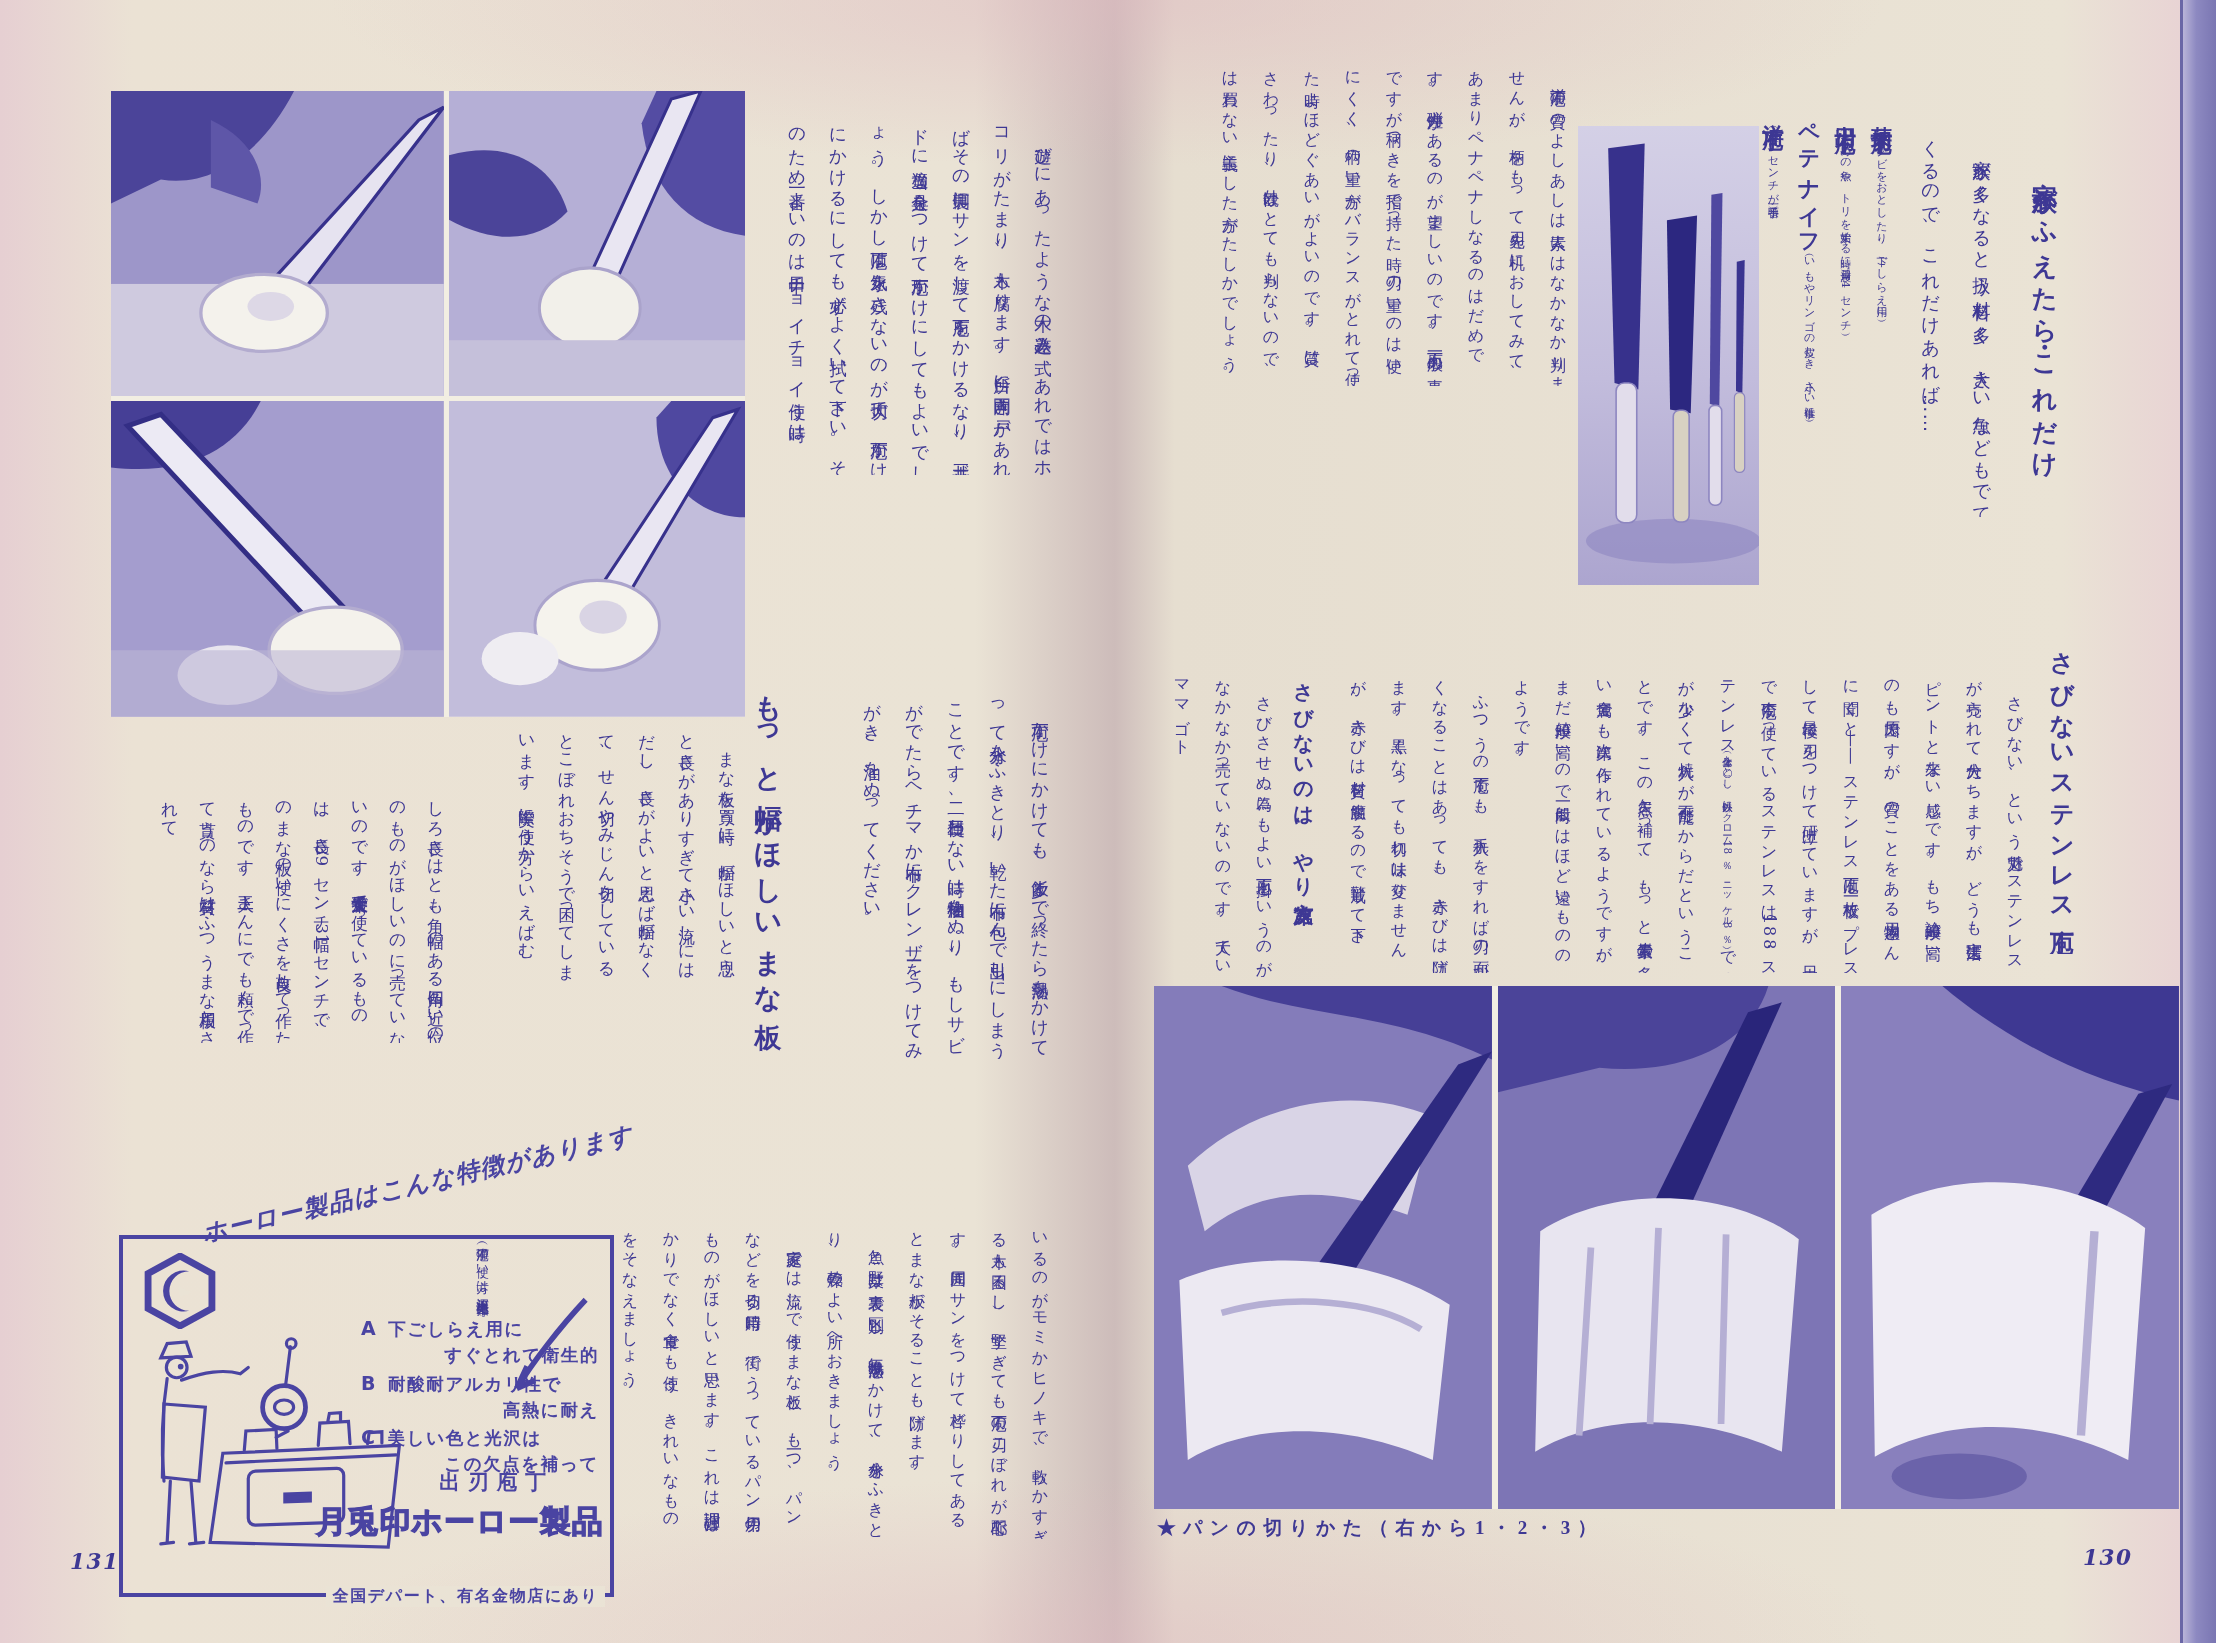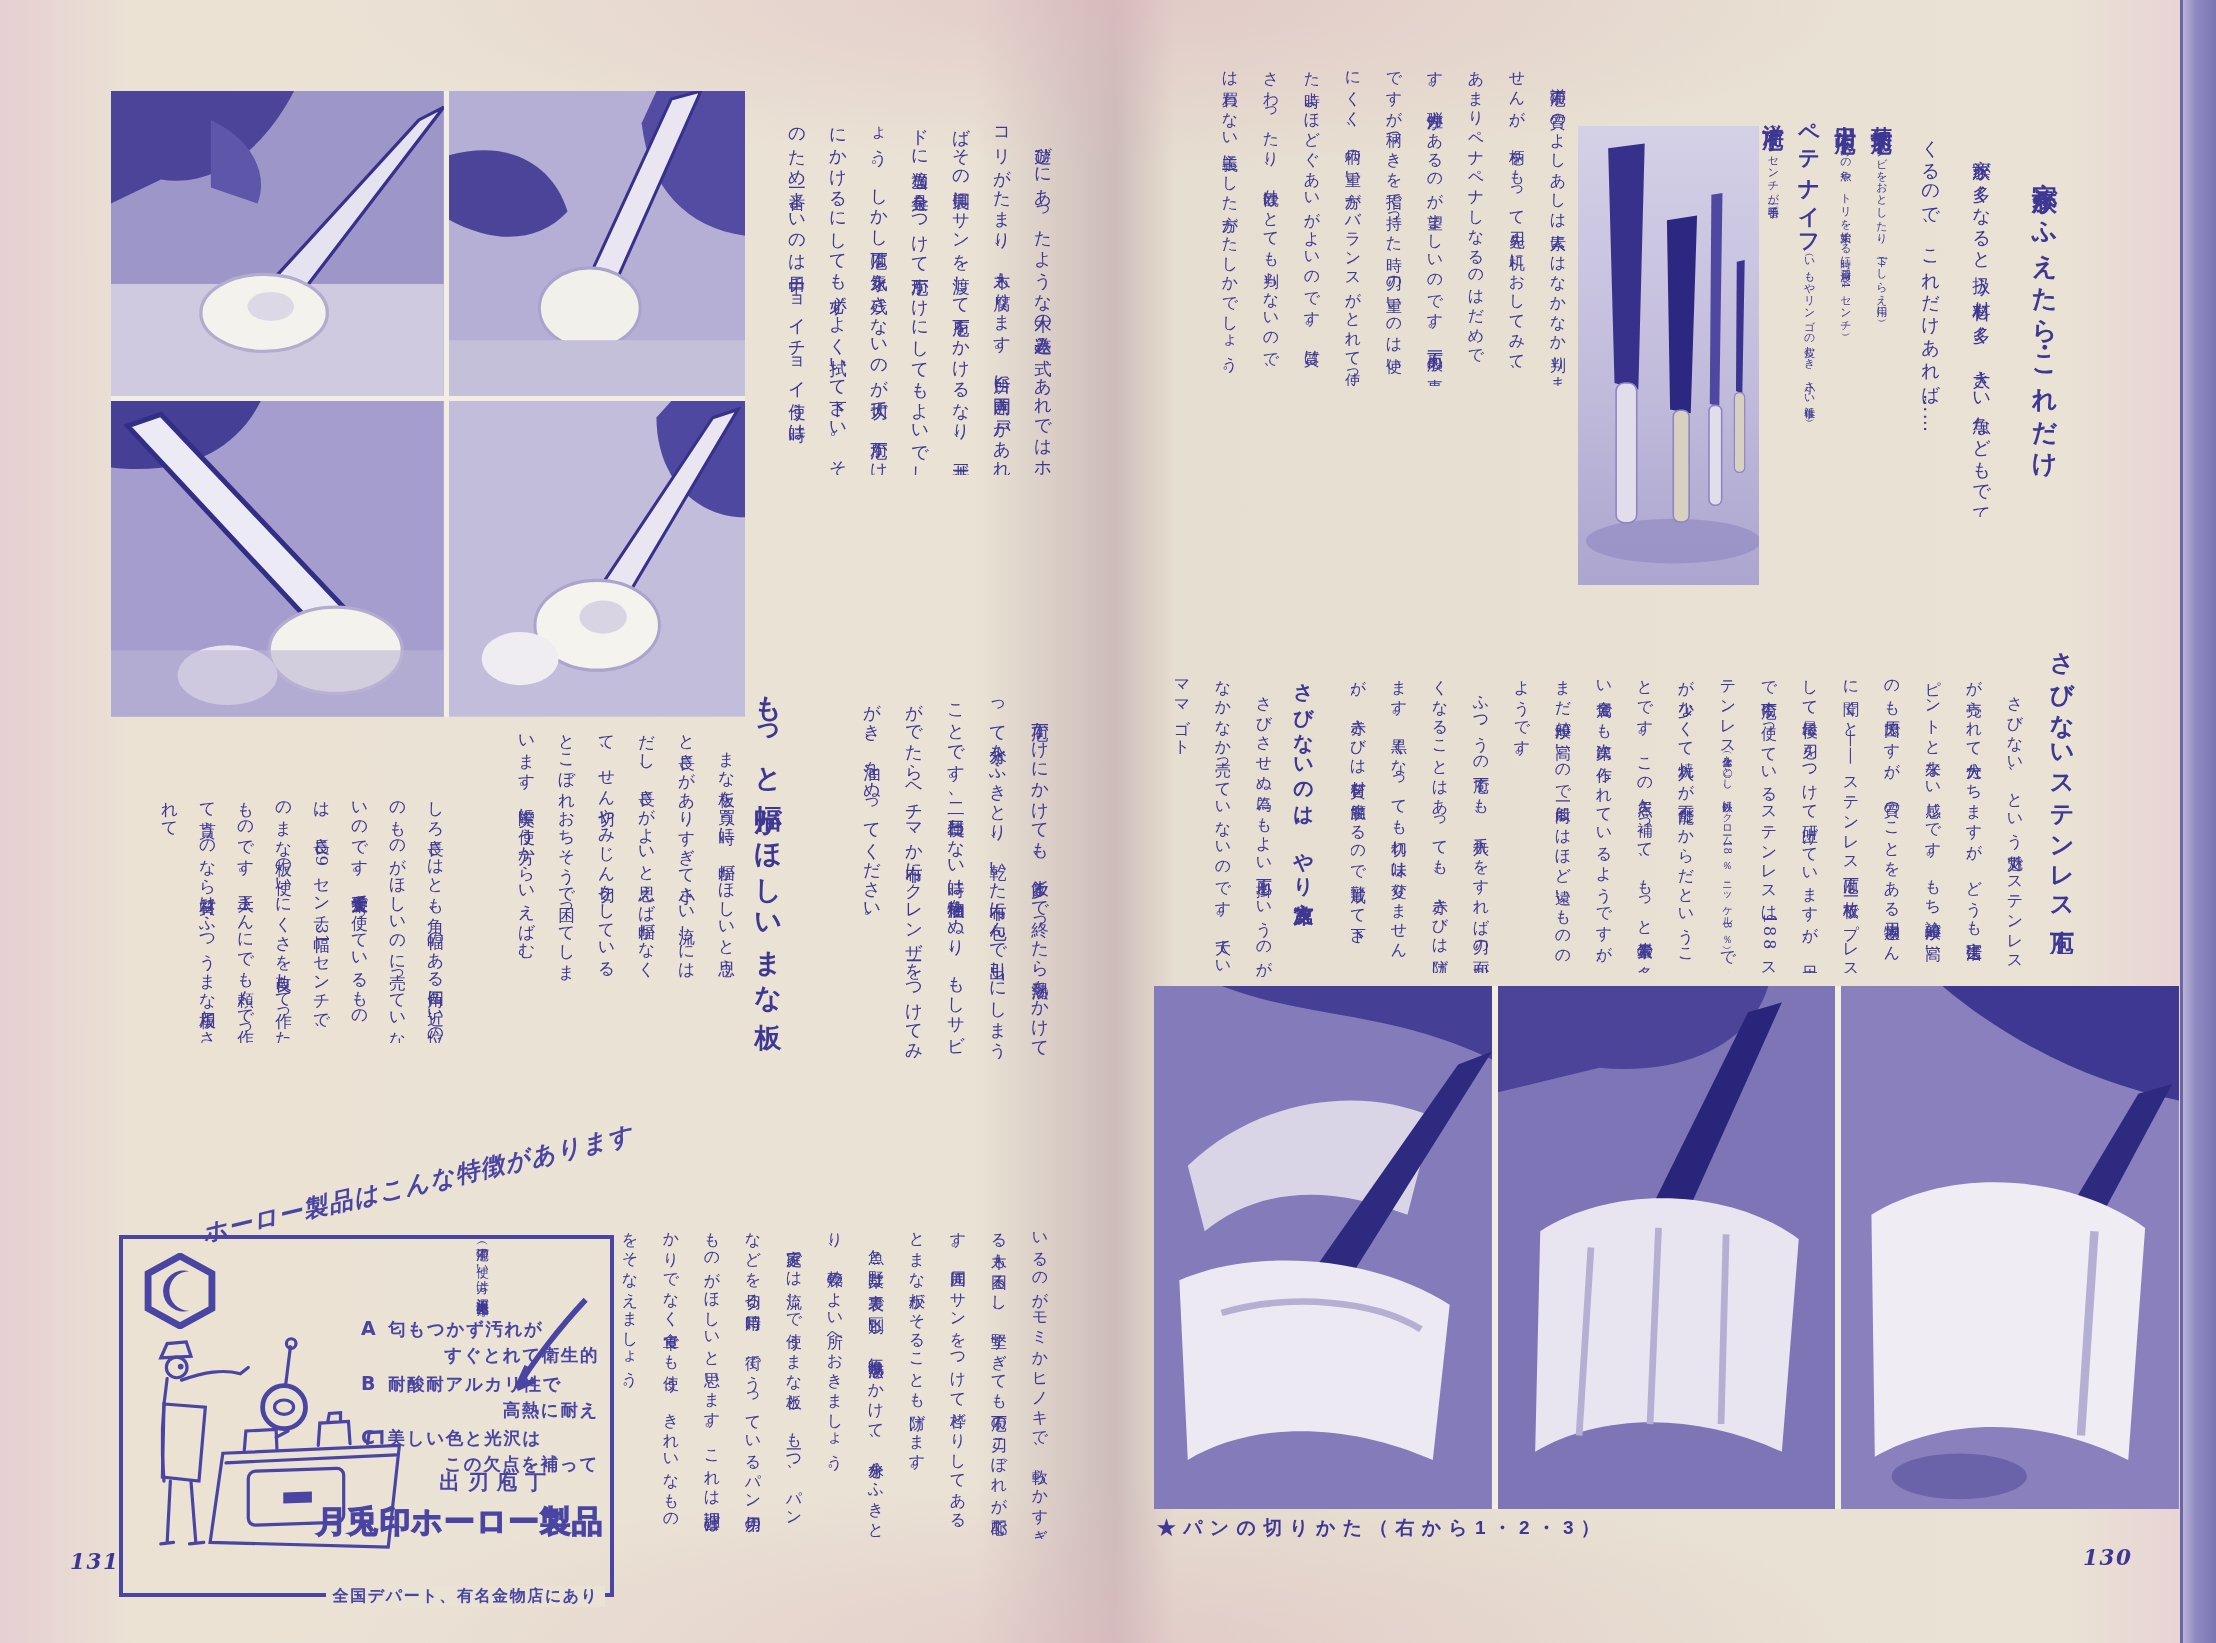--- a/index.html
+++ b/index.html
@@ -42,21 +42,21 @@
   .knife-note{font-size:11px;line-height:16px;letter-spacing:0;}
   #photo-knives{left:1578px;top:126px;width:181px;height:459px;}
   #blk-quality{left:1154px;top:60px;width:425px;height:326px;}
   #hl-stainless{left:2043px;top:636px;height:318px;font-size:24px;line-height:37px;letter-spacing:3.2px;}
   #blk-stainless{left:1351px;top:669px;width:685px;height:304px;}
   #hl-rust{left:1288px;top:670px;height:270px;font-size:20px;line-height:32px;letter-spacing:1.6px;}
   #blk-rust2{left:1151px;top:669px;width:134px;height:308px;}
   #photos-bread{position:absolute;left:1154px;top:986px;width:1025px;height:523px;display:flex;gap:5.6px;background:#f2eee2;}
   .bread-photo{flex:1;height:100%;}
   .bread-photo svg{display:block;width:100%;height:100%;}
-  #caption-bread{position:absolute;left:1157px;top:1515px;font-family:Liberation Sans, sans-serif;
+  #caption-bread{position:absolute;left:1157px;top:1515px;font-family:Liberation Serif, serif;
     font-weight:700;font-size:19px;letter-spacing:7.2px;}
   #pn-130{left:2083px;top:1545px;}
   
   #photos-eggs{position:absolute;left:111px;top:91px;width:634px;height:626px;display:grid;
     grid-template-columns:52.5% 1fr;grid-template-rows:48.8% 1fr;gap:4.8px;background:#f2eee2;}
   #photos-eggs .cell{overflow:hidden;}
   #photos-eggs svg{display:block;width:100%;height:100%;}
   #blk-rack{left:751px;top:116px;width:312px;height:359px;}
   #blk-rackcare{left:800px;top:692px;width:261px;height:367px;font-size:17.5px;line-height:42px;}
   #hl-board{left:747px;top:676px;height:386px;font-size:27px;line-height:43px;letter-spacing:4.8px;}
@@ -169,21 +169,21 @@
     <div id="ad-headline">ホーロー製品はこんな特徴があります</div>
     <div id="ad-arrow">
       <svg viewBox="0 0 120 140">
         <path d="M112,6 C80,40 45,85 25,118" fill="none" stroke="#4a44a2" stroke-width="7"></path>
         <path d="M25,118 L48,108 M25,118 L38,90" fill="none" stroke="#4a44a2" stroke-width="7"></path>
       </svg>
     </div>
     <div id="ad-features">
       <div class="feat">
         <span class="feat-label">A</span>
-        <span>匂もつかず汚れが</span>
+        <span>下ごしらえ用に</span>
       </div>
       <div class="feat-line2">すぐとれて衛生的</div>
       <div class="feat">
         <span class="feat-label">B</span>
         <span>耐酸耐アルカリ性で</span>
       </div>
       <div class="feat-line2">高熱に耐え</div>
       <div class="feat">
         <span class="feat-label">C</span>
         <span>美しい色と光沢は</span>

